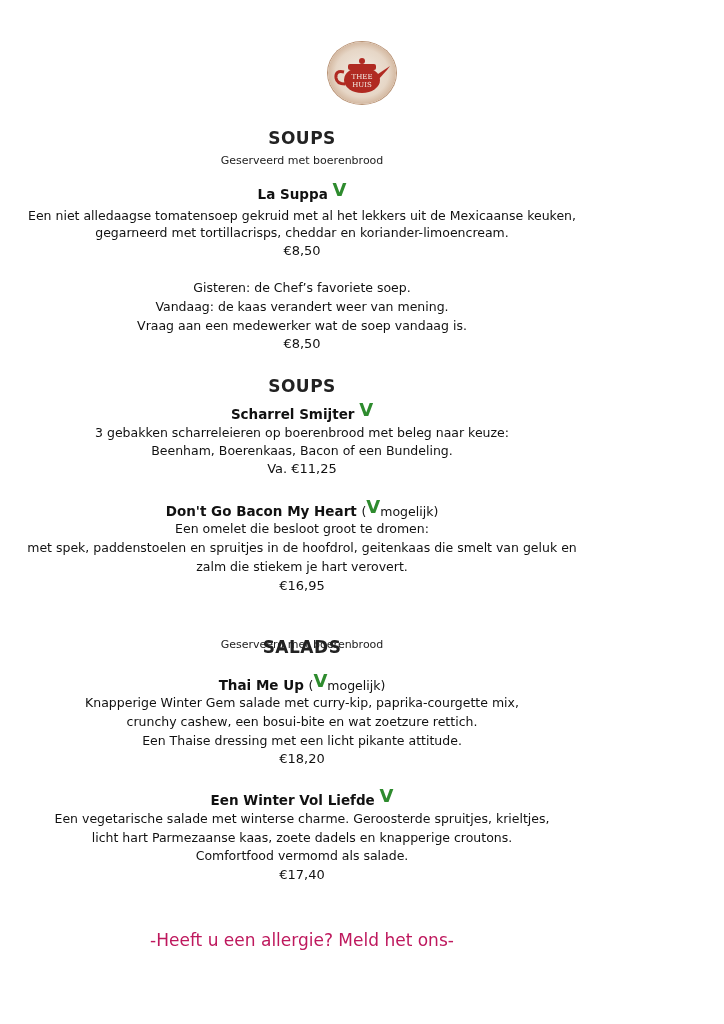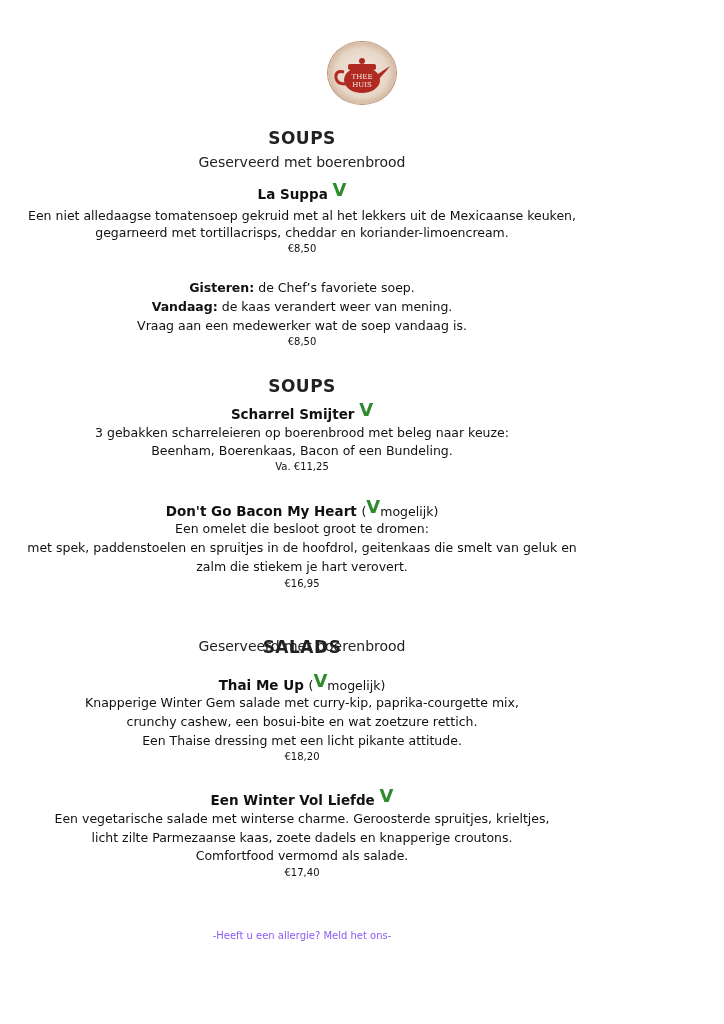--- a/index.html
+++ b/index.html
@@ -10,28 +10,28 @@
   .page { position: absolute; left: 0; top: 0; width: 724px; text-align: center; }
   .logo {
     position: absolute; left: 328px; top: 42px; width: 68px; height: 62px;
     border-radius: 50%;
     background: radial-gradient(ellipse at center, #f3ece4 0%, #e6d6c6 55%, #caa88c 80%, #9a6c4c 100%);
     box-shadow: 0 0 0 1px #b89274;
   }
   .logo svg { position: absolute; left: 0; top: 0; }
   .line { position: absolute; left: 0; width: 604px; text-align: center; white-space: nowrap; }
   .section-title { font-weight: bold; font-size: 17px; letter-spacing: 0.5px; color: #222; }
-  .sub { font-size: 14px; color: #222; }
+  .sub { font-size: 11px; color: #222; }
   .item-name { font-weight: bold; font-size: 13.5px; color: #111; }
   .desc { font-size: 12.5px; color: #111; }
-  .price { font-size: 10px; color: #111; }
+  .price { font-size: 13px; color: #111; }
   .vmark { color: #2e8b2e; font-weight: bold; font-size: 18px; display: inline-block; position: relative; top: -3px; }
   .paren { font-weight: normal; font-size: 12.5px; }
-  .b { font-weight: bold; }
-  .footer { font-size: 10px; color: #8b5cf6; }
+  .b { font-weight: normal; }
+  .footer { font-size: 17px; color: #be185d; }
 </style>
 </head>
 <body>
 
 <div class="page">
 
   <div class="logo">
     <svg width="68" height="62" viewBox="0 0 68 62">
       <path d="M16 30 q-9 -2 -8 6 q1 6 9 6" fill="none" stroke="#b02a22" stroke-width="3"></path>
       <path d="M50 32 l12 -8 l-3 4 l-9 10 z" fill="#b02a22"></path>
@@ -91,18 +91,18 @@
   <div class="line desc" style="top:695px">Knapperige Winter Gem salade met curry-kip, paprika-courgette mix,</div>
   <div class="line desc" style="top:714px">crunchy cashew, een bosui-bite en wat zoetzure rettich.</div>
   <div class="line desc" style="top:733px">Een Thaise dressing met een licht pikante attitude.</div>
   <div class="line price" style="top:751px">€18,20</div>
 
   <div class="line item-name" style="top:788px">
     <span>Een Winter Vol Liefde</span>
     <span class="vmark">V</span>
   </div>
   <div class="line desc" style="top:811px">Een vegetarische salade met winterse charme. Geroosterde spruitjes, krieltjes,</div>
-  <div class="line desc" style="top:830px">licht zilte Parmezaanse kaas, zoete dadels en knapperige croutons.</div>
+  <div class="line desc" style="top:830px">licht hart Parmezaanse kaas, zoete dadels en knapperige croutons.</div>
   <div class="line desc" style="top:848px">Comfortfood vermomd als salade.</div>
   <div class="line price" style="top:867px">€17,40</div>
 
   <div class="line footer" style="top:930px">-Heeft u een allergie? Meld het ons-</div>
 </div>
 
 </body></html>

